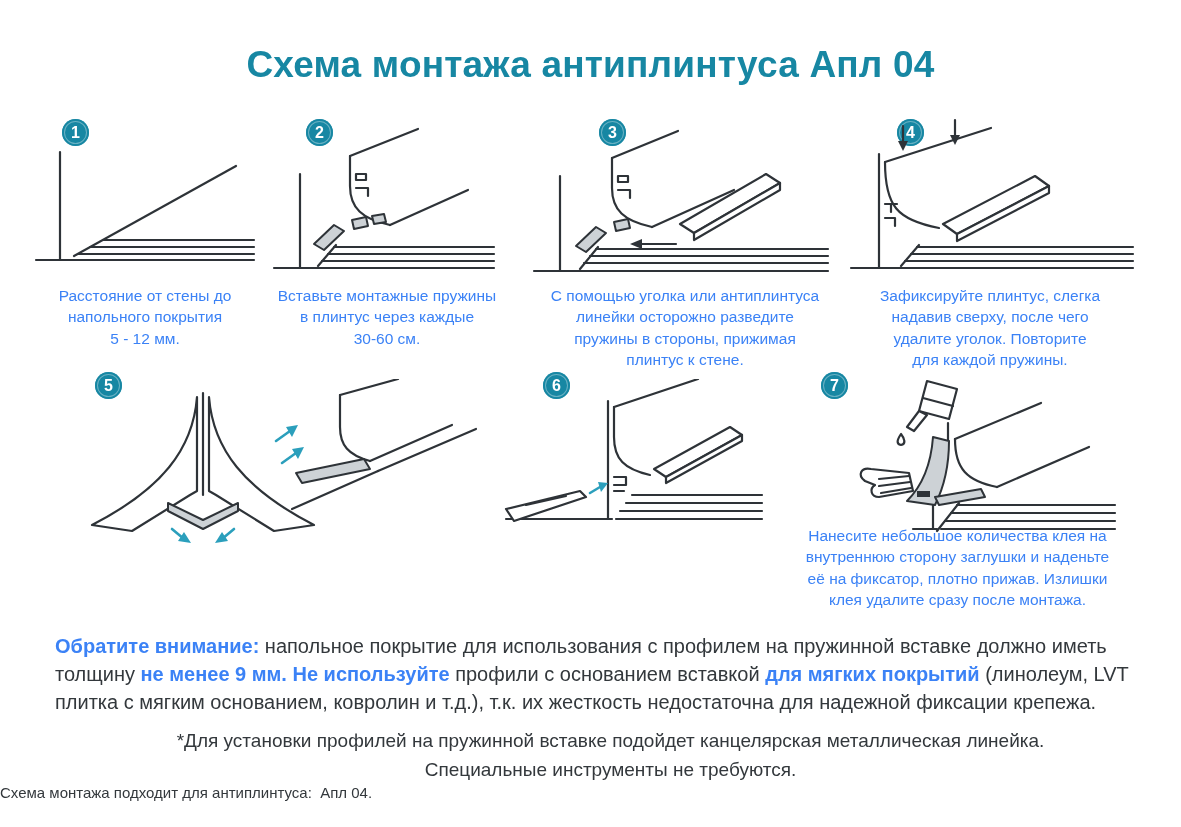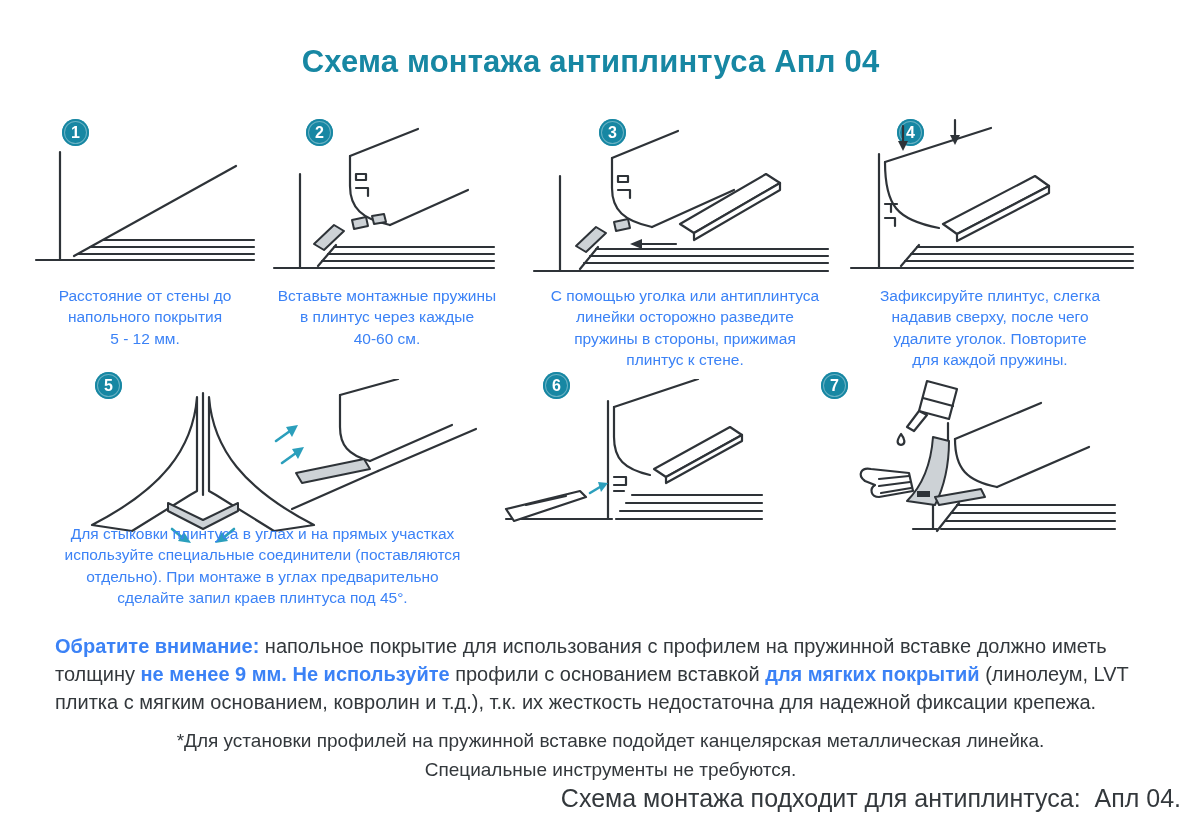--- a/index.html
+++ b/index.html
@@ -1,21 +1,21 @@
 <!DOCTYPE html>
 <html><head>
 <meta charset="utf-8">
 <style>
   * { margin:0; padding:0; box-sizing:border-box; }
   html,body { background:#ffffff; }
   body { font-family:"Liberation Sans","DejaVu Sans",sans-serif; }
   .page { position:relative; width:1181px; height:827px; background:#fff; overflow:hidden; }
 
   .title { position:absolute; top:44px; left:0; width:100%; text-align:center;
-           font-size:31px; font-weight:700; color:#1787a3; letter-spacing:.2px; }
+           font-size:37px; font-weight:700; color:#1787a3; letter-spacing:.2px; }
 
   .step { position:absolute; }
   .badge { position:absolute; width:27px; height:27px; border-radius:50%;
            background:#1787a3; color:#fff; font-size:16px; font-weight:700;
            display:flex; align-items:center; justify-content:center;
            box-shadow:inset 0 0 0 2px #1787a3, inset 0 0 0 3px rgba(255,255,255,.35); }
   .fig { position:absolute; left:0; }
   .caption { position:absolute; left:0; width:100%; text-align:center;
              font-size:15.5px; line-height:1.38; color:#3b82f6; white-space:pre-line; }
 
@@ -42,22 +42,22 @@
   .gry { fill:#cdd2d6; stroke:#2e3338; stroke-width:2; stroke-linejoin:round; }
   .dk  { fill:#2e3338; stroke:none; }
   .tl  { fill:none; stroke:#2b9fbc; stroke-width:2.6; stroke-linecap:round; }
   .tlh { fill:#2b9fbc; stroke:none; }
 
   .attention { position:absolute; left:55px; top:632px; width:1078px;
                font-size:20px; line-height:1.4; color:#33383c; }
   .attention b { font-weight:700; color:#3b82f6; }
   .footnote { position:absolute; left:0; top:727px; width:100%; text-align:center;
               font-size:19px; line-height:1.5; color:#33383c; white-space:pre-line;margin-left:20px; }
-  .footer   { position:absolute; left:0; top:784px; width:100%; text-align:right;
-              font-size:25px; color:#33383c; white-space:pre; }
+  .footer   { position:absolute; left:0; top:784px; width:100%; text-align:left;
+              font-size:15px; color:#33383c; white-space:pre; }
 </style>
 </head>
 <body>
 
 <div class="page">
 
   <h1 class="title">Схема монтажа антиплинтуса Апл 04</h1>
 
   <section class="step s1">
     <div class="badge">
@@ -94,21 +94,21 @@
         <polygon class="gry" points="82,94 96,91 98,100 84,103"></polygon>
         <polygon class="gry" points="102,90 114,88 116,96 104,98"></polygon>
         <line class="ln" x1="64" y1="121" x2="224" y2="121"></line>
         <line class="ln" x1="58" y1="128" x2="224" y2="128"></line>
         <line class="ln" x1="52" y1="135" x2="224" y2="135"></line>
         <line class="ln" x1="48" y1="140" x2="66" y2="119"></line>
       </svg>
     </div>
     <p class="caption">Вставьте монтажные пружины
 в плинтус через каждые
-40-60 см.</p>
+30-60 см.</p>
   </section>
 
   <section class="step s3">
     <div class="badge">
         <span>3</span>
       </div>
     <div class="fig">
       <svg width="310" height="160" viewBox="0 0 310 160">
         <line class="ln" x1="6" y1="145" x2="300" y2="145"></line>
         <line class="ln" x1="32" y1="50" x2="32" y2="145"></line>
@@ -182,24 +182,20 @@
         <line class="ln" x1="330" y1="82" x2="412" y2="46"></line>
         <line class="ln" x1="338" y1="92" x2="436" y2="50"></line>
         <path class="ln" d="M252,130 L338,92"></path>
         <polygon class="gry" points="256,94 324,80 330,90 262,104"></polygon>
         <line class="tl" x1="236" y1="62" x2="250" y2="52"></line>
         <polygon class="tlh" points="246,48 258,46 252,58"></polygon>
         <line class="tl" x1="242" y1="84" x2="256" y2="74"></line>
         <polygon class="tlh" points="252,70 264,68 258,80"></polygon>
       </svg>
     </div>
-    <p class="caption">Для стыковки плинтуса в углах и на прямых участках
-используйте специальные соединители (поставляются
-отдельно). При монтаже в углах предварительно
-сделайте запил краев плинтуса под 45°.</p>
   </section>
 
   <section class="step s6">
     <div class="badge">
         <span>6</span>
       </div>
     <div class="fig">
       <svg width="280" height="160" viewBox="0 0 280 160">
         <line class="ln" x1="16" y1="140" x2="122" y2="140"></line>
         <line class="ln" x1="118" y1="22" x2="118" y2="140"></line>
@@ -243,20 +239,24 @@
         <line class="ln" x1="96" y1="116" x2="126" y2="111"></line>
         <line class="ln" x1="128" y1="152" x2="152" y2="152"></line>
         <line class="ln" x1="148" y1="128" x2="148" y2="152"></line>
         <line class="ln" x1="172" y1="128" x2="330" y2="128"></line>
         <line class="ln" x1="166" y1="136" x2="330" y2="136"></line>
         <line class="ln" x1="160" y1="144" x2="330" y2="144"></line>
         <line class="ln" x1="156" y1="152" x2="330" y2="152"></line>
         <line class="ln" x1="152" y1="154" x2="174" y2="126"></line>
       </svg>
     </div>
+    <p class="caption">Нанесите небольшое количества клея на
+внутреннюю сторону заглушки и наденьте
+её на фиксатор, плотно прижав. Излишки
+клея удалите сразу после монтажа.</p>
   </section>
 
   <p class="attention"><b>Обратите внимание:</b><span> напольное покрытие для использования с профилем на пружинной вставке должно иметь толщину </span><b>не менее 9 мм. Не используйте</b><span> профили с основанием вставкой </span><b>для мягких покрытий</b><span> (линолеум, LVT плитка с мягким основанием, ковролин и т.д.), т.к. их жесткость недостаточна для надежной фиксации крепежа.</span></p>
   <p class="footnote">*Для установки профилей на пружинной вставке подойдет канцелярская металлическая линейка.
 Специальные инструменты не требуются.</p>
   <p class="footer">Схема монтажа подходит для антиплинтуса:  Апл 04.</p>
 
 </div>
 
 </body></html>

